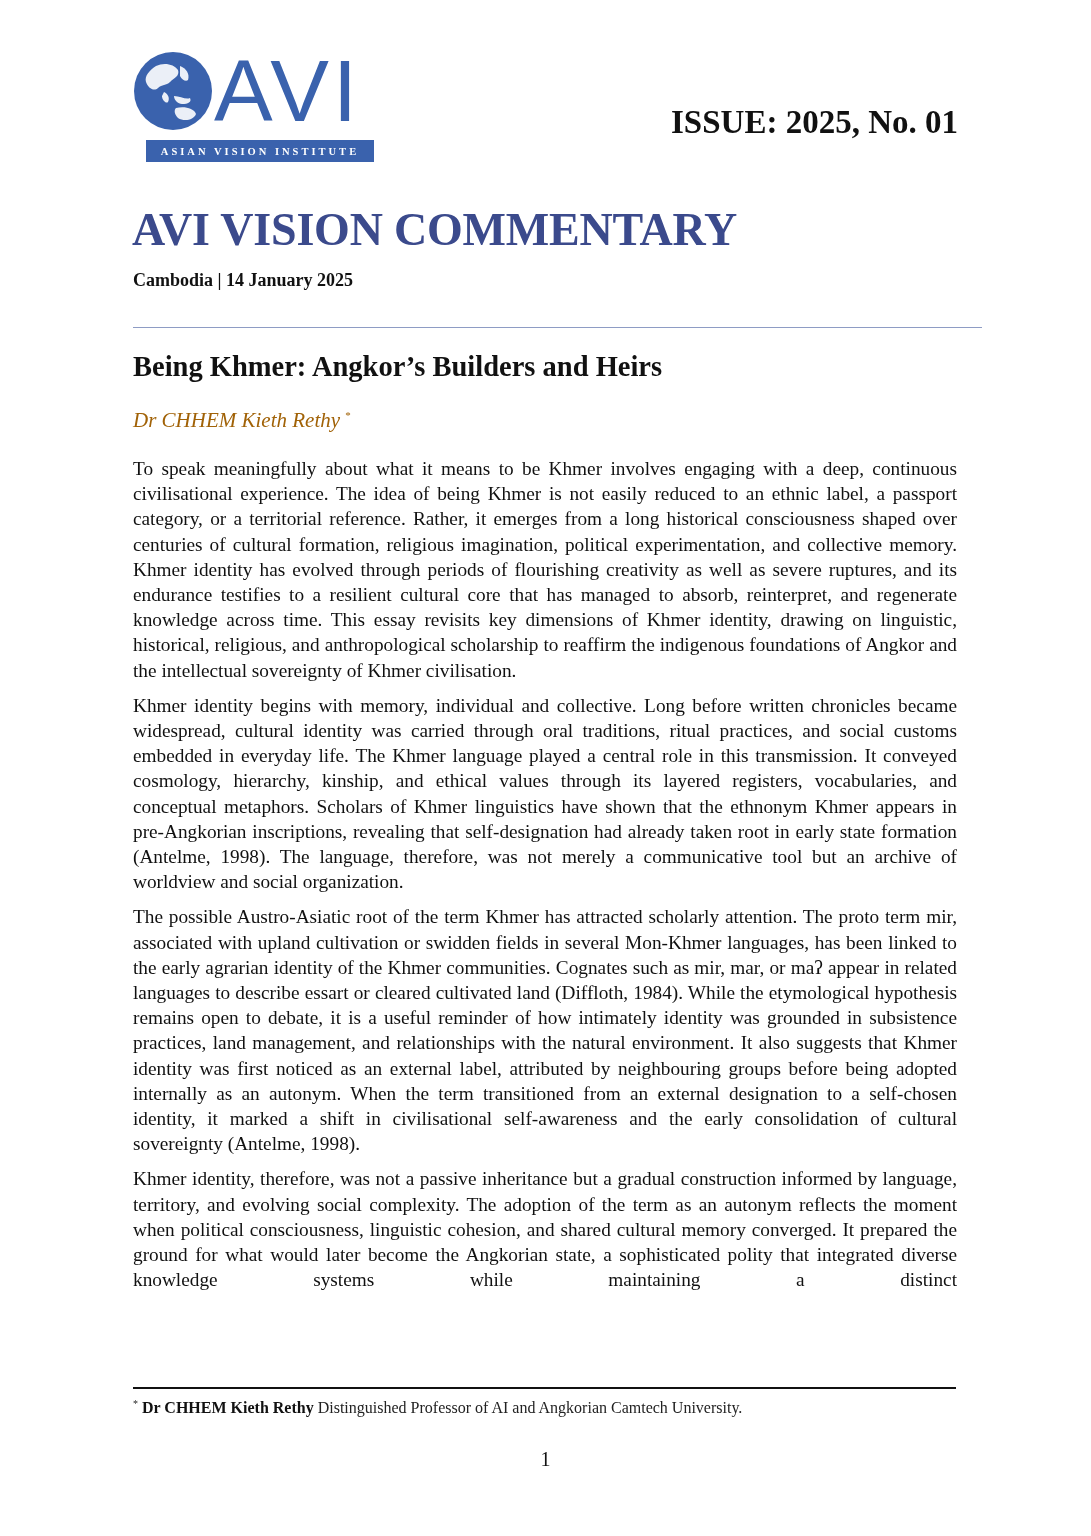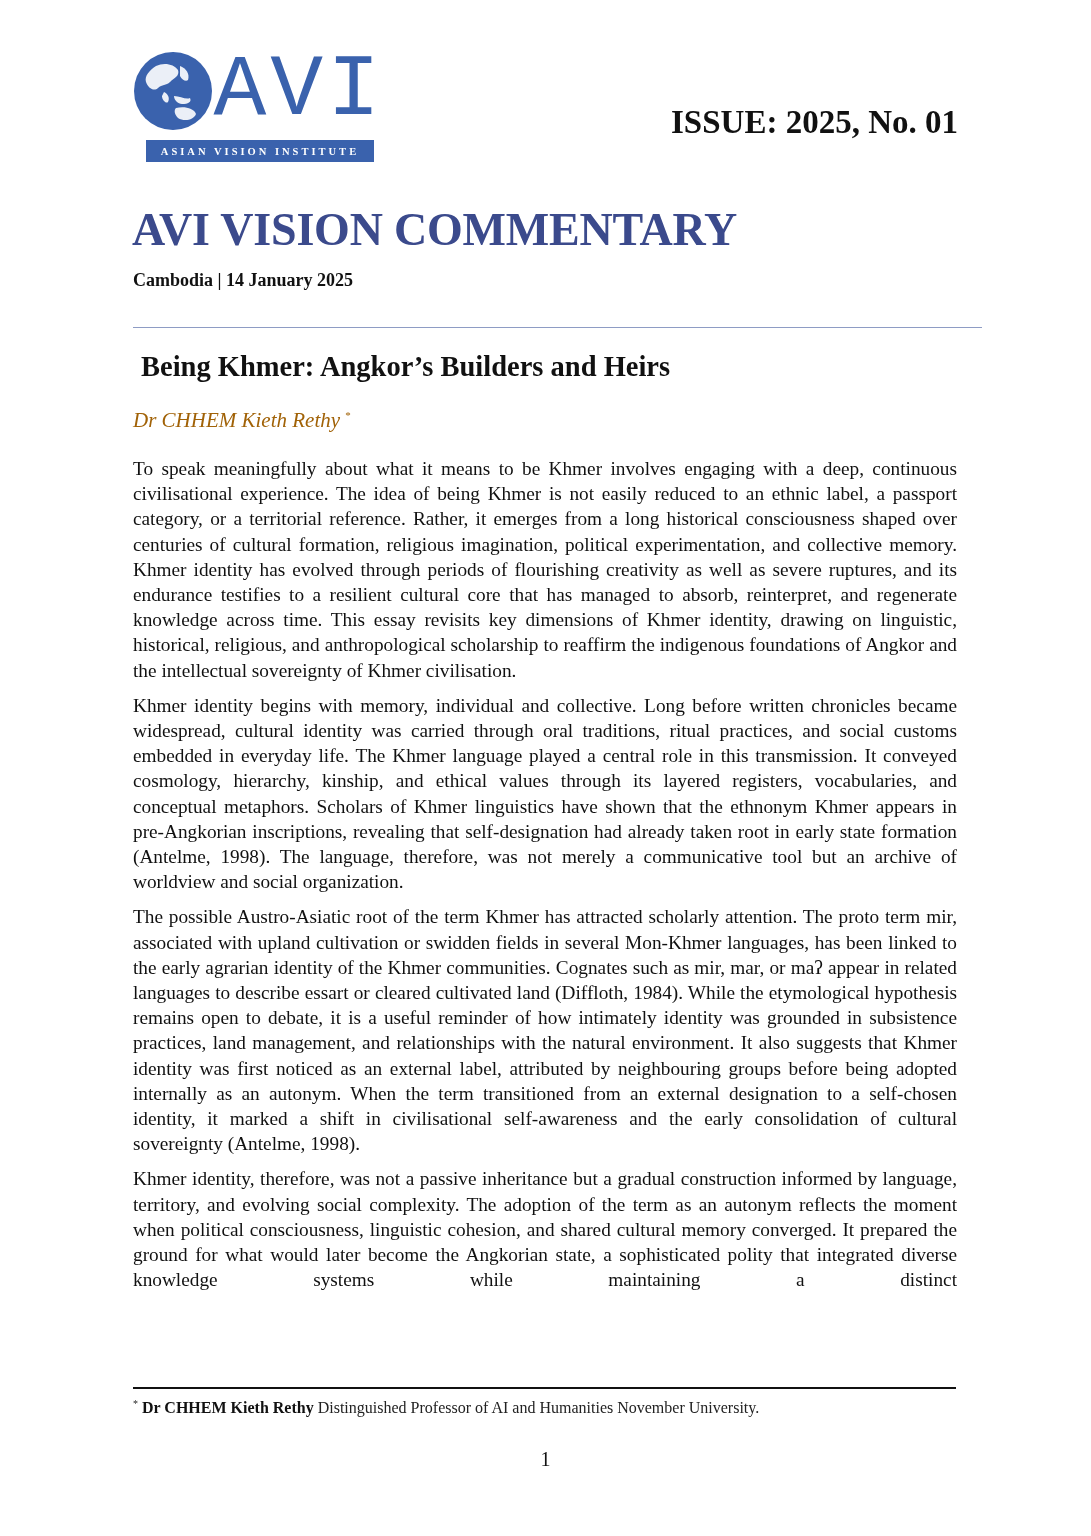--- a/index.html
+++ b/index.html
@@ -1,29 +1,29 @@
 <!DOCTYPE html>
 <html><head>
 <meta charset="utf-8">
 <style>
   html, body { margin: 0; padding: 0; background: #ffffff; }
   body { width: 1091px; height: 1536px; position: relative; overflow: hidden;
          font-family: "Liberation Serif", "DejaVu Serif", serif; color: #111; }
   .logo { position: absolute; left: 134px; top: 52px; width: 250px; height: 120px; }
   .logo-top { display: flex; align-items: center; }
   .globe { width: 78px; height: 78px; border-radius: 50%; background: #3a62ad; position: relative; overflow: hidden; }
-  .logo-letters { font-family: Liberation Mono, monospace; font-size: 88px; color: #3a62ad; line-height: 78px; margin-left: 2px; letter-spacing: 4px; }
+  .logo-letters { font-family: Liberation Sans, sans-serif; font-size: 88px; color: #3a62ad; line-height: 78px; margin-left: 2px; letter-spacing: 4px; }
   .logo-band { margin-top: 10px; margin-left: 12px; width: 228px; height: 22px; background: #3a62ad; color: #fff;
                font-family: Liberation Serif, serif; font-weight: bold; font-size: 10.5px; letter-spacing: 3px;
                display: flex; align-items: center; justify-content: center; }
   .issue { position: absolute; right: 133px; top: 104px; font-weight: bold; font-size: 33px; color: #111; }
   .series-title { position: absolute; left: 132px; top: 203px; font-size: 46px; font-weight: bold; color: #3b4a8c; letter-spacing: -0.2px; }
   .meta { position: absolute; left: 133px; top: 270px; font-size: 18px; font-weight: bold; }
   .rule-top { position: absolute; left: 133px; top: 327px; width: 849px; height: 1px; background: #8e9cc4; }
-  .article-title { position: absolute; left: 133px; top: 351px; font-size: 28.5px; font-weight: bold; margin-left: 8px; }
+  .article-title { position: absolute; left: 133px; top: 351px; font-size: 28.5px; font-weight: bold; }
   .author { position: absolute; left: 133px; top: 408px; font-size: 21px; font-style: italic; color: #a16207; }
   .author sup { font-size: 11px; font-style: normal; }
   .body { position: absolute; left: 133px; top: 456px; width: 826px; font-size: 19.3px; line-height: 25.2px; }
   .body p { margin: 0 2px 10px 0; text-align: justify; }
   .fn-rule { position: absolute; left: 133px; top: 1387px; width: 823px; height: 2px; background: #111; }
   .footnote { position: absolute; left: 133px; top: 1398px; font-size: 16px; color: #222; }
   .footnote sup { font-size: 10px; }
   .footnote b { color: #111; }
   .page-num { position: absolute; left: 0; width: 1091px; top: 1448px; text-align: center; font-size: 20px; }
 </style>
@@ -61,16 +61,16 @@
 <div class="body">
   <p>To speak meaningfully about what it means to be Khmer involves engaging with a deep, continuous civilisational experience. The idea of being Khmer is not easily reduced to an ethnic label, a passport category, or a territorial reference. Rather, it emerges from a long historical consciousness shaped over centuries of cultural formation, religious imagination, political experimentation, and collective memory. Khmer identity has evolved through periods of flourishing creativity as well as severe ruptures, and its endurance testifies to a resilient cultural core that has managed to absorb, reinterpret, and regenerate knowledge across time. This essay revisits key dimensions of Khmer identity, drawing on linguistic, historical, religious, and anthropological scholarship to reaffirm the indigenous foundations of Angkor and the intellectual sovereignty of Khmer civilisation.</p>
   <p>Khmer identity begins with memory, individual and collective. Long before written chronicles became widespread, cultural identity was carried through oral traditions, ritual practices, and social customs embedded in everyday life. The Khmer language played a central role in this transmission. It conveyed cosmology, hierarchy, kinship, and ethical values through its layered registers, vocabularies, and conceptual metaphors. Scholars of Khmer linguistics have shown that the ethnonym Khmer appears in pre-Angkorian inscriptions, revealing that self-designation had already taken root in early state formation (Antelme, 1998). The language, therefore, was not merely a communicative tool but an archive of worldview and social organization.</p>
   <p>The possible Austro-Asiatic root of the term Khmer has attracted scholarly attention. The proto term mir, associated with upland cultivation or swidden fields in several Mon-Khmer languages, has been linked to the early agrarian identity of the Khmer communities. Cognates such as mir, mar, or maʔ appear in related languages to describe essart or cleared cultivated land (Diffloth, 1984). While the etymological hypothesis remains open to debate, it is a useful reminder of how intimately identity was grounded in subsistence practices, land management, and relationships with the natural environment. It also suggests that Khmer identity was first noticed as an external label, attributed by neighbouring groups before being adopted internally as an autonym. When the term transitioned from an external designation to a self-chosen identity, it marked a shift in civilisational self-awareness and the early consolidation of cultural sovereignty (Antelme, 1998).</p>
   <p style="text-align-last: justify;">Khmer identity, therefore, was not a passive inheritance but a gradual construction informed by language, territory, and evolving social complexity. The adoption of the term as an autonym reflects the moment when political consciousness, linguistic cohesion, and shared cultural memory converged. It prepared the ground for what would later become the Angkorian state, a sophisticated polity that integrated diverse knowledge systems while maintaining a distinct</p>
 </div>
 
 <div class="fn-rule"></div>
 <div class="footnote">
   <sup>*</sup>
-  <b>Dr CHHEM Kieth Rethy</b><span> Distinguished Professor of AI and Humanities November University.</span>
+  <b>Dr CHHEM Kieth Rethy</b><span> Distinguished Professor of AI and Angkorian Camtech University.</span>
 </div>
 
 <div class="page-num">1</div>
 
 </body></html>

